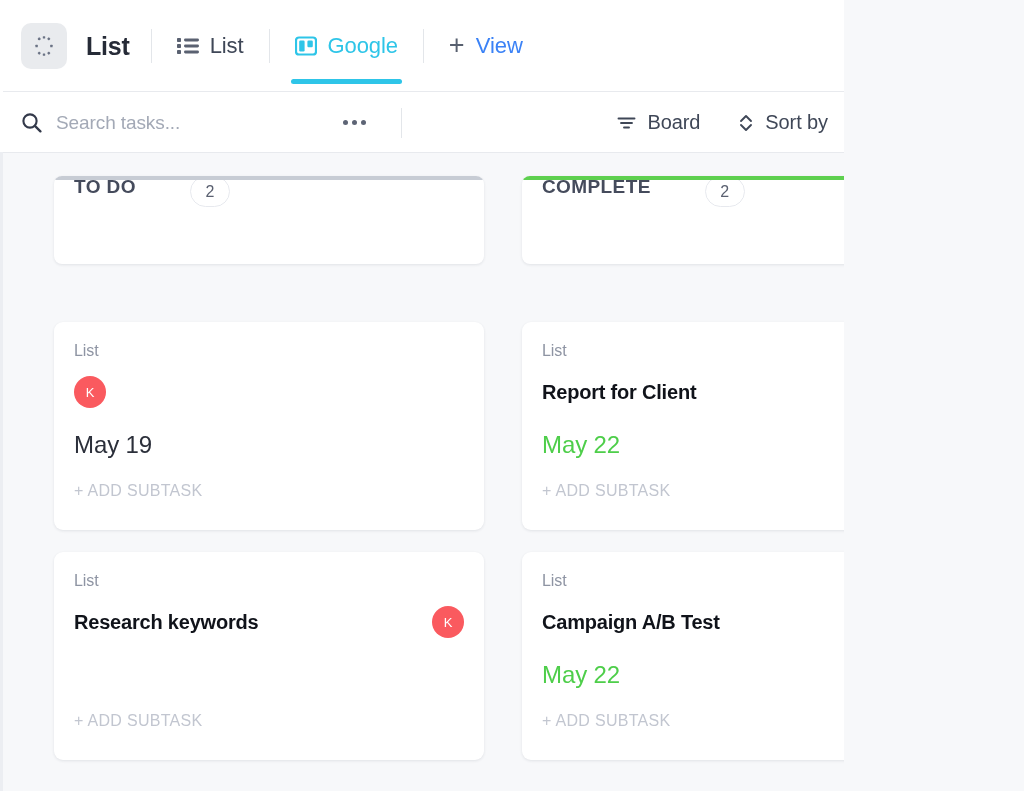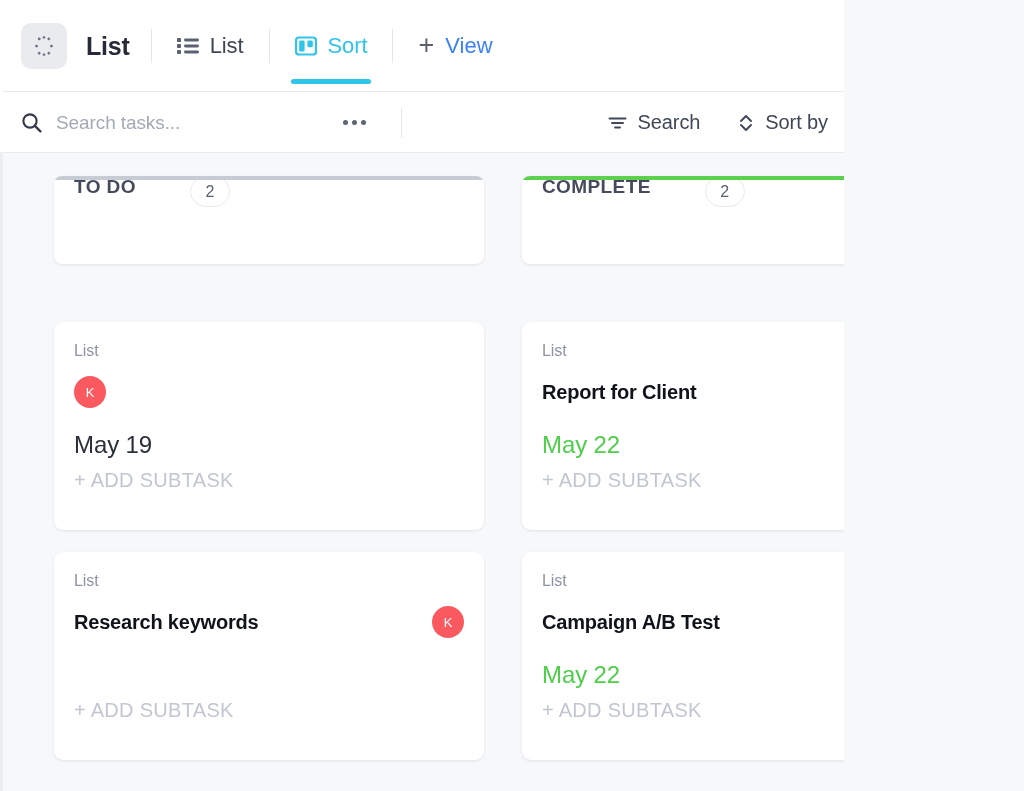--- a/index.html
+++ b/index.html
@@ -313,22 +313,22 @@
     margin-top: 23px;
     font-size: 24px;
     color: #2b2f3a;
     letter-spacing: -0.1px;
   }
   .card-date.due-green { color: #4ece4a; }
 
   .add-subtask {
     position: absolute;
     left: 20px;
-    bottom: 38px;
-    font-size: 20px;
+    bottom: 30px;
+    font-size: 16px;
     color: #c2c6d0;
     letter-spacing: 0.3px;
     cursor: pointer;
   }
 
   
   svg { display: block; }
 </style>
 </head>
 <body>
@@ -380,21 +380,21 @@
     <div class="vdiv"></div>
 
     <div class="view-tab active">
       <span>
         <svg width="22" height="22" viewBox="0 0 22 22">
           <rect x="1" y="2.5" width="20" height="17" rx="3" fill="none" stroke="#2ec5e8" stroke-width="2.2"></rect>
           <rect x="4.2" y="5.6" width="5.4" height="10.8" rx="1.2" fill="#2ec5e8"></rect>
           <rect x="12.4" y="5.6" width="5.4" height="6.6" rx="1.2" fill="#2ec5e8"></rect>
         </svg>
       </span>
-      <span class="tab-label">Sort</span>
+      <span class="tab-label">Google</span>
     </div>
 
     <div class="vdiv"></div>
 
     <div class="add-view">
       <span class="plus-glyph">+</span>
       <span class="tab-label">View</span>
     </div>
   </div>
 
@@ -422,21 +422,21 @@
       <div class="tb-item">
         <span>
           <svg width="19" height="16" viewBox="0 0 19 16">
             <g stroke="#3f4757" stroke-width="1.9" stroke-linecap="round">
               <line x1="1.5" y1="3.5" x2="17.5" y2="3.5"></line>
               <line x1="4.0" y1="8.0" x2="15.0" y2="8.0"></line>
               <line x1="7.0" y1="12.5" x2="12.0" y2="12.5"></line>
             </g>
           </svg>
         </span>
-        <span>Search</span>
+        <span>Board</span>
       </div>
 
       <div class="tb-item">
         <span>
           <svg width="16" height="20" viewBox="0 0 16 20">
             <g fill="none" stroke="#3f4757" stroke-width="1.9" stroke-linecap="round" stroke-linejoin="round">
               <polyline points="3,8 8,3 13,8"></polyline>
               <polyline points="3,12 8,17 13,12"></polyline>
             </g>
           </svg>

